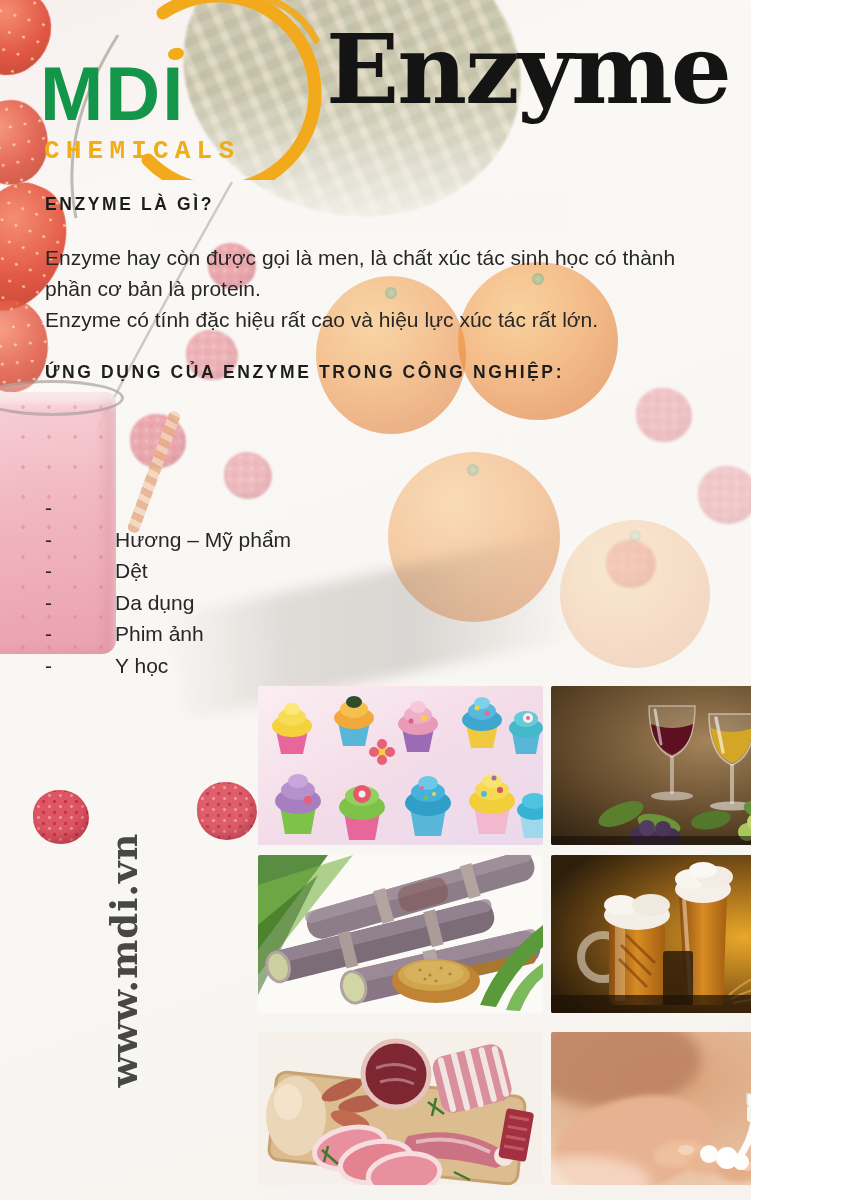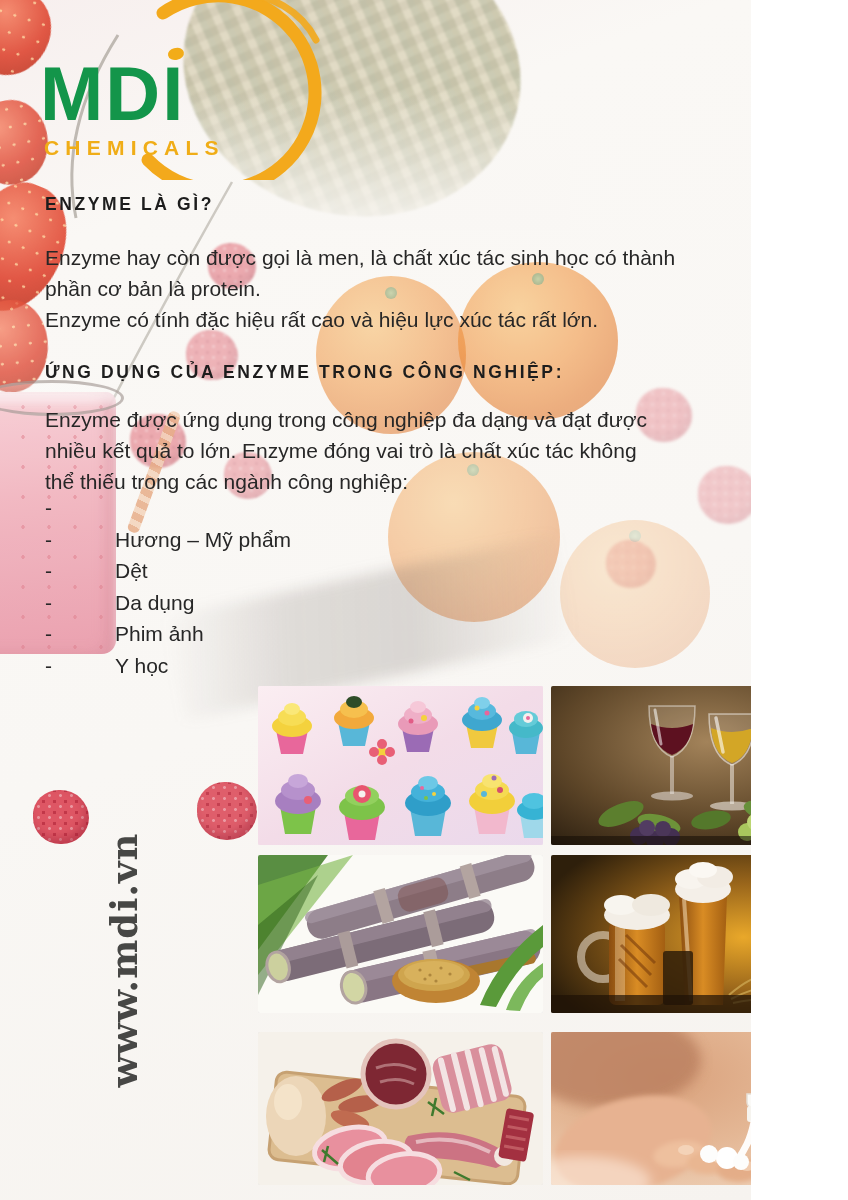--- a/index.html
+++ b/index.html
@@ -62,21 +62,21 @@
     background:repeating-linear-gradient(8deg, #e7ad88 0 7px, #f3d3ba 7px 13px);
     transform:rotate(20deg); opacity:.85;
   }
   .soft-shadow{
     background:linear-gradient(100deg, rgba(120,110,105,0) 0%, rgba(120,110,105,.20) 30%, rgba(118,108,102,.24) 60%, rgba(120,110,105,0) 100%);
     transform:rotate(-12deg); filter:blur(7px);
   }
   
   .mdi-word{font-weight:800; font-size:76px; line-height:1; color:#13954a; letter-spacing:2px;}
   .mdi-tittle{width:16px; height:12px; background:#f2ac19; border-radius:45% 45% 50% 50%; transform:rotate(-12deg);}
-  .mdi-chem{font-weight:700; font-size:21px; letter-spacing:6.2px; color:#f0ad17;}
+  .mdi-chem{font-weight:700; font-size:26px; letter-spacing:6.2px; color:#f0ad17;font-family:Liberation Mono, monospace;}
   
   .enzyme-title{
     font-family:"DejaVu Serif", serif; font-weight:700; font-size:96px; line-height:1;
     letter-spacing:-2px; color:#141414;
   }
   
   .h-caps{font-size:17.5px; font-weight:700; letter-spacing:2.6px; color:#1d1d1d;}
   .body-txt{font-size:21px; line-height:31px; color:#272727; white-space:pre-line;}
   .list{font-size:21px; color:#272727;}
   .li{position:relative; height:31.6px;}
@@ -138,30 +138,28 @@
   <div>
     <svg class="abs" style="left:118px; top:-12px;" width="240" height="192" viewBox="0 0 240 192">
       <path d="M 45 25 A 97 97 0 1 1 30 172" fill="none" stroke="#f3a91c" stroke-width="13" stroke-linecap="round"></path>
       <path d="M 120 7 A 83 83 0 0 1 198 52" fill="none" stroke="#f3a91c" stroke-width="7" stroke-linecap="round" opacity=".9"></path>
     </svg>
     <div class="abs mdi-word" style="left:40px; top:56px;">MDI</div>
     <div class="abs mdi-tittle" style="left:168px; top:48px;"></div>
     <div class="abs mdi-chem" style="left:44px; top:136px;">CHEMICALS</div>
   </div>
 
+  <div class="abs enzyme-title" style="left:326px; top:22px;">Enzyme</div>
 
   <div class="abs h-caps" style="left:45px; top:194px;text-align:center;">ENZYME LÀ GÌ?</div>
   <div class="abs body-txt" style="left:45px; top:242px; width:770px;">Enzyme hay còn được gọi là men, là chất xúc tác sinh học có thành
 phần cơ bản là protein.
 Enzyme có tính đặc hiệu rất cao và hiệu lực xúc tác rất lớn.</div>
 
   <div class="abs h-caps" style="left:45px; top:362px;">ỨNG DỤNG CỦA ENZYME TRONG CÔNG NGHIỆP:</div>
-  <div class="abs body-txt" style="left:45px; top:404px; width:770px;">Enzyme được ứng dụng trong công nghiệp đa dạng và đạt được
-nhiều kết quả to lớn. Enzyme đóng vai trò là chất xúc tác không
-thể thiếu trong các ngành công nghiệp:</div>
 
   <div class="abs list" style="left:45px; top:496px; width:770px;">
     <div class="li">
       <span class="dash">-</span>
     </div>
     <div class="li">
       <span class="dash">-</span>
       <span class="lt ind">Hương – Mỹ phẩm</span>
     </div>
     <div class="li">

